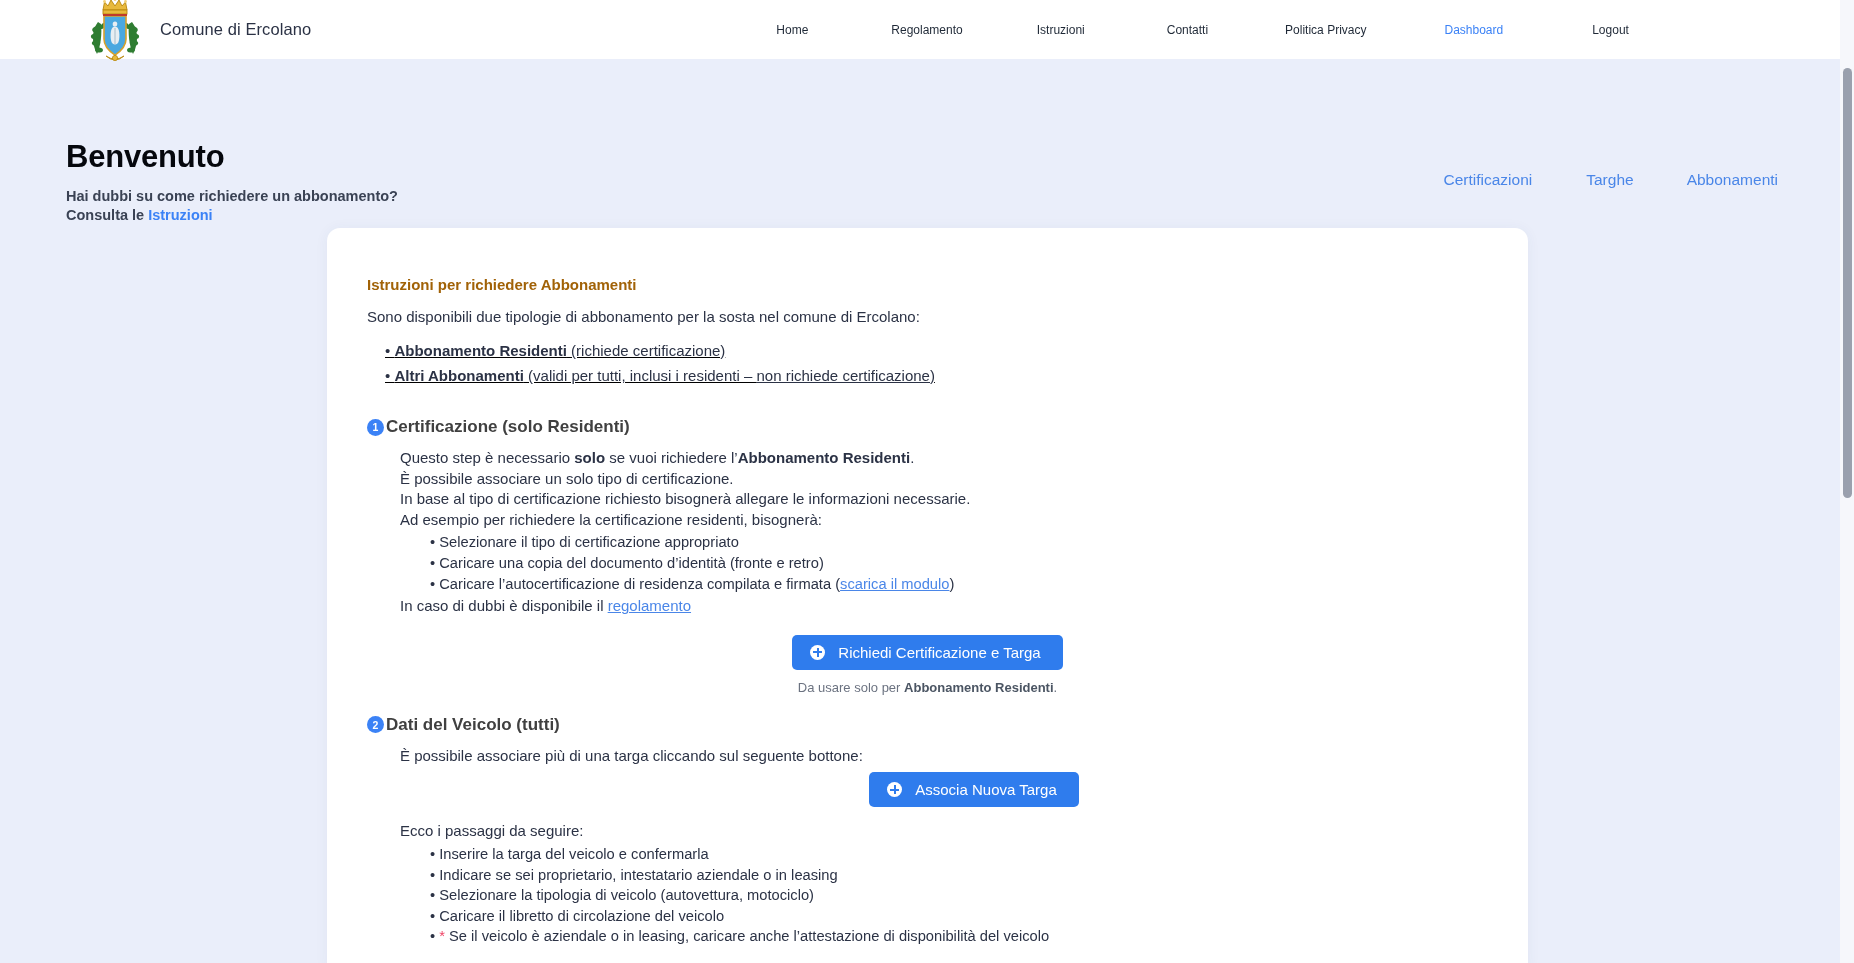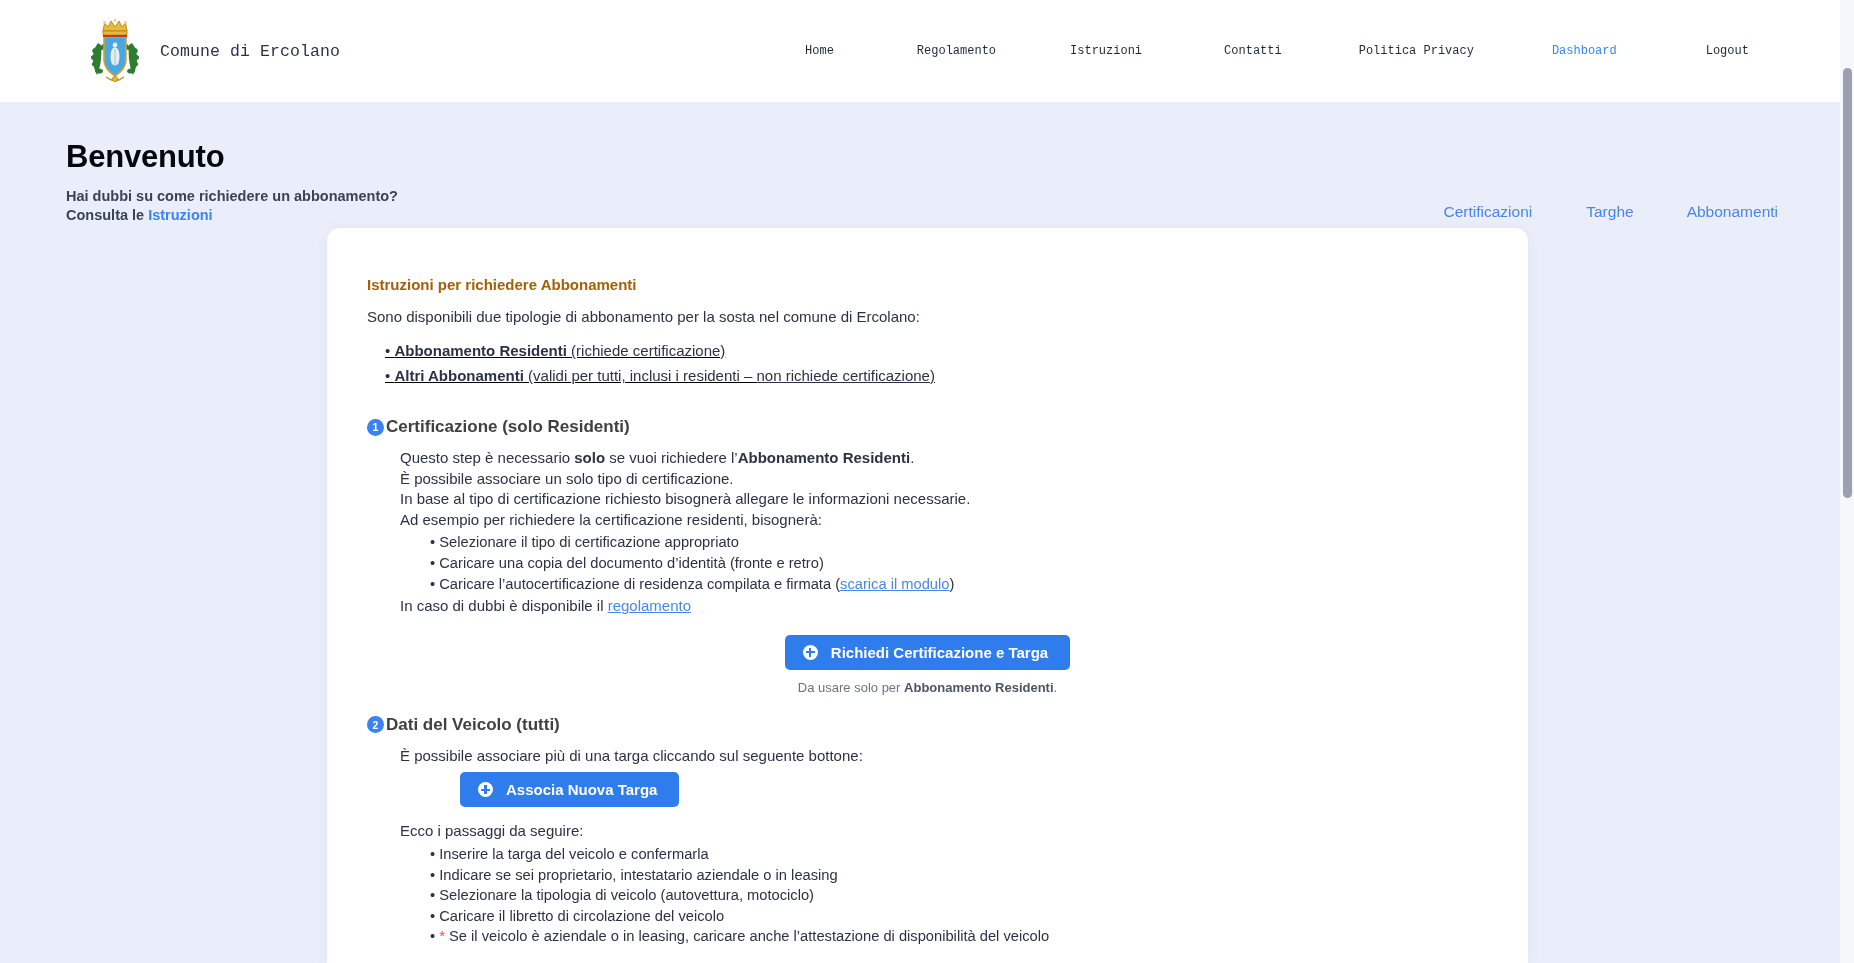--- a/index.html
+++ b/index.html
@@ -7,25 +7,24 @@
     width: 1854px; height: 963px;
     overflow: hidden;
     font-family: "Liberation Sans", sans-serif;
     background: #eaeefa;
   }
   body { position: relative; }
 
   
   .navbar {
     position: absolute; top: 0; left: 0;
-    width: 1840px; height: 102px;
+    width: 1840px; height: 59px;
     background: #ffffff;
     display: flex; align-items: center;
     z-index: 5;
-    font-family: Liberation Mono, monospace;
   }
   .brand { display: flex; align-items: center; margin-left: 88px; }
   .crest { width: 54px; height: 68px; position: relative; flex: none; }
   .brand-name {
     margin-left: 18px;
     font-size: 16.5px; color: #2b3245; letter-spacing: .1px;
     white-space: nowrap;
   }
   .nav-links {
     display: flex; align-items: center;
@@ -57,21 +56,21 @@
     font-size: 14.5px; font-weight: bold; color: #3a4254;
     line-height: 19px;
   }
   .hero-sub a { color: #3b82f6; text-decoration: none; }
   .hero-links {
     position: absolute; right: 62px; top: 92px;
     display: flex; align-items: center;
   }
   .hero-link {
     font-size: 15.5px; color: #4a86e8; text-decoration: none;
-    white-space: nowrap; cursor: pointer; margin-top: 32px;
+    white-space: nowrap; cursor: pointer;
   }
   .hl-gap-1 { width: 54px; } .hl-gap-2 { width: 53px; }
 
   
   .card {
     position: absolute; left: 327px; top: 149px;
     width: 1201px; height: 740px;
     background: #ffffff;
     border-radius: 13px 13px 0 0;
     box-shadow: 0 1px 14px rgba(60,70,110,.055);
@@ -112,39 +111,39 @@
   .lnk { color: #4a86e8; text-decoration: underline; cursor: pointer; }
   .lnk-plain { color: #4a86e8; text-decoration: underline; cursor: pointer; }
   .star { color: #ef4466; }
 
   .btn-wrap { display: flex; flex-direction: column; align-items: center; }
   .btn {
     display: inline-flex; align-items: center;
     background: #2f7ced; color: #fff;
     border: none; border-radius: 5px;
     padding: 9px 22px 9px 18px;
-    font-size: 15px; font-weight: bold;
+    font-size: 15px; font-weight: normal;
     font-family: "Liberation Sans", sans-serif;
     cursor: pointer; white-space: nowrap;
   }
   .btn .plus {
     width: 15px; height: 15px; border-radius: 50%;
     background: #fff; position: relative; margin-right: 13px; flex: none;
   }
   .btn .plus::before, .btn .plus::after {
     content: ""; position: absolute; background: #2f7ced;
   }
   .btn .plus::before { left: 3px; top: 6.5px; width: 9px; height: 2.2px; }
   .btn .plus::after  { top: 3px; left: 6.4px; height: 9px; width: 2.2px; }
   .btn-note {
     margin-top: 10px; font-size: 13px; color: #6b7280;
   }
   .btn-note b { color: #4b5563; }
 
-  .btn-right { display: flex; margin-left: 60px; margin-top: 6px; }
+  .btn-right { display: flex; justify-content: center; margin-left: 60px; margin-top: 6px; }
 
   
   .scroll-track {
     position: absolute; right: 0; top: 0;
     width: 14px; height: 963px; background: #f6f7fb;
   }
   .scroll-thumb {
     position: absolute; right: 2px; top: 68px;
     width: 9px; height: 430px; border-radius: 5px;
     background: #9aa0ad; cursor: pointer;

